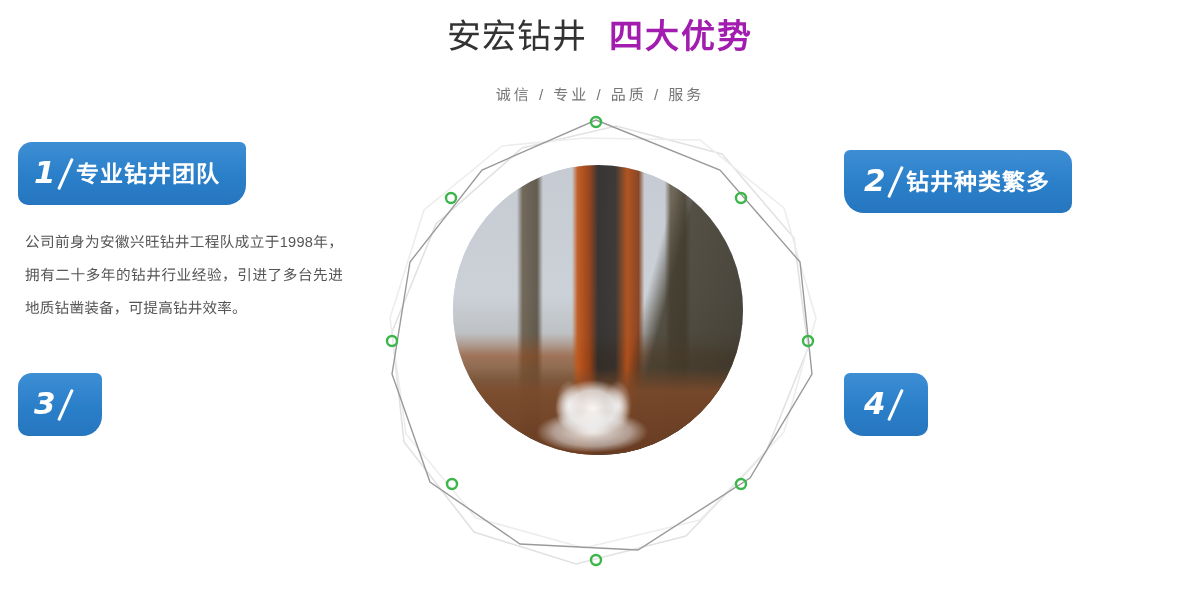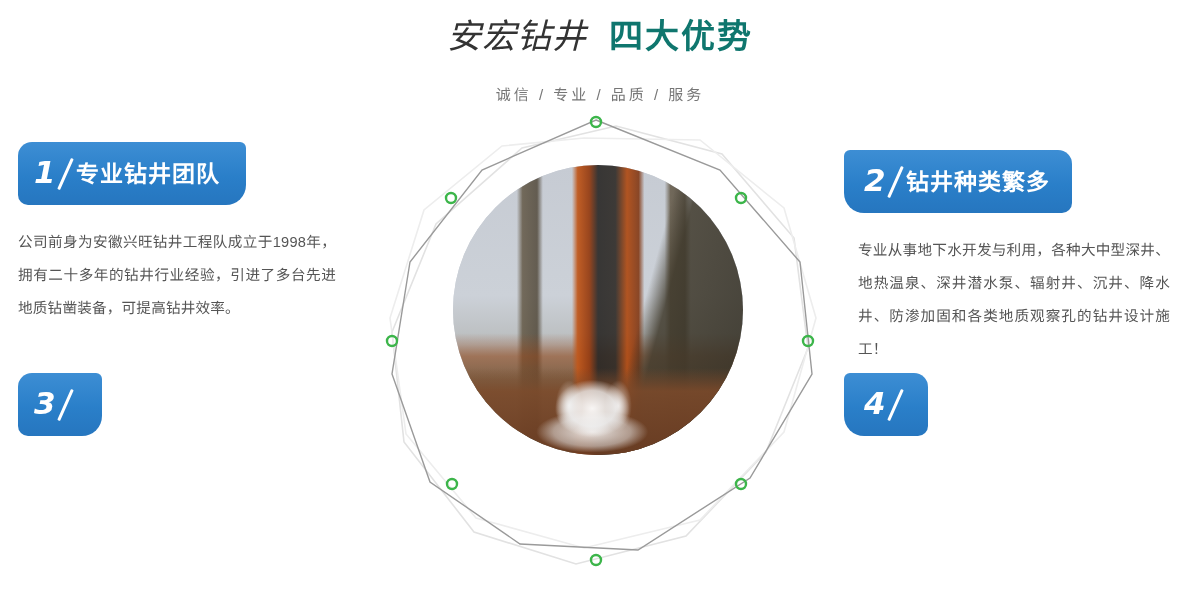--- a/index.html
+++ b/index.html
@@ -39,24 +39,23 @@
     font-size: 34px;
     line-height: 44px;
     letter-spacing: 1px;
     font-weight: 400;
     color: #333333;
     white-space: nowrap;
   }
   .header-title .brand {
     color: #333333;
     font-weight: 400;
-    font-style: italic;
   }
   .header-title .highlight {
-    color: #0f766e;
+    color: #a21caf;
     font-weight: 700;
     margin-left: 22px;
     letter-spacing: 2px;
   }
   .header-sub {
     margin: 16px;
     padding-top: 11px;
     font-size: 15px;
     line-height: 20px;
     letter-spacing: 3px;
@@ -182,21 +181,21 @@
     padding-top: 21px;
     width: 318px;
     font-size: 14.6px;
     line-height: 33px;
     color: #555555;
     letter-spacing: .2px;
     text-align: justify;
     text-justify: inter-ideograph;
   }
   .card-right .card-body { margin-left: 14px; width: 312px; }
-  .card-left  .card-body { }
+  .card-left  .card-body { margin-left: 7px; }
 
 </style>
 </head>
 <body>
 
 <div class="page">
 
   <div class="header">
     <h1 class="header-title">
       <span class="brand">安宏钻井</span><span class="highlight">四大优势</span>
@@ -243,21 +242,20 @@
   </div>
 
   <div class="card card-right card-2">
     <div class="badge badge-right">
       <span class="badge-num">
         <span class="glyph">2</span>
         <span class="slash"></span>
       </span>
       <span class="badge-title">钻井种类繁多</span>
     </div>
-    <p class="card-body">专业从事地下水开发与利用，各种大中型深井、地热温泉、深井潜水泵、辐射井、沉井、降水井、防渗加固和各类地质观察孔的钻井设计施工！</p>
   </div>
 
   <div class="card card-left card-3">
     <div class="badge badge-left">
       <span class="badge-num">
         <span class="glyph">3</span>
         <span class="slash"></span>
       </span>
     </div>
   </div>

